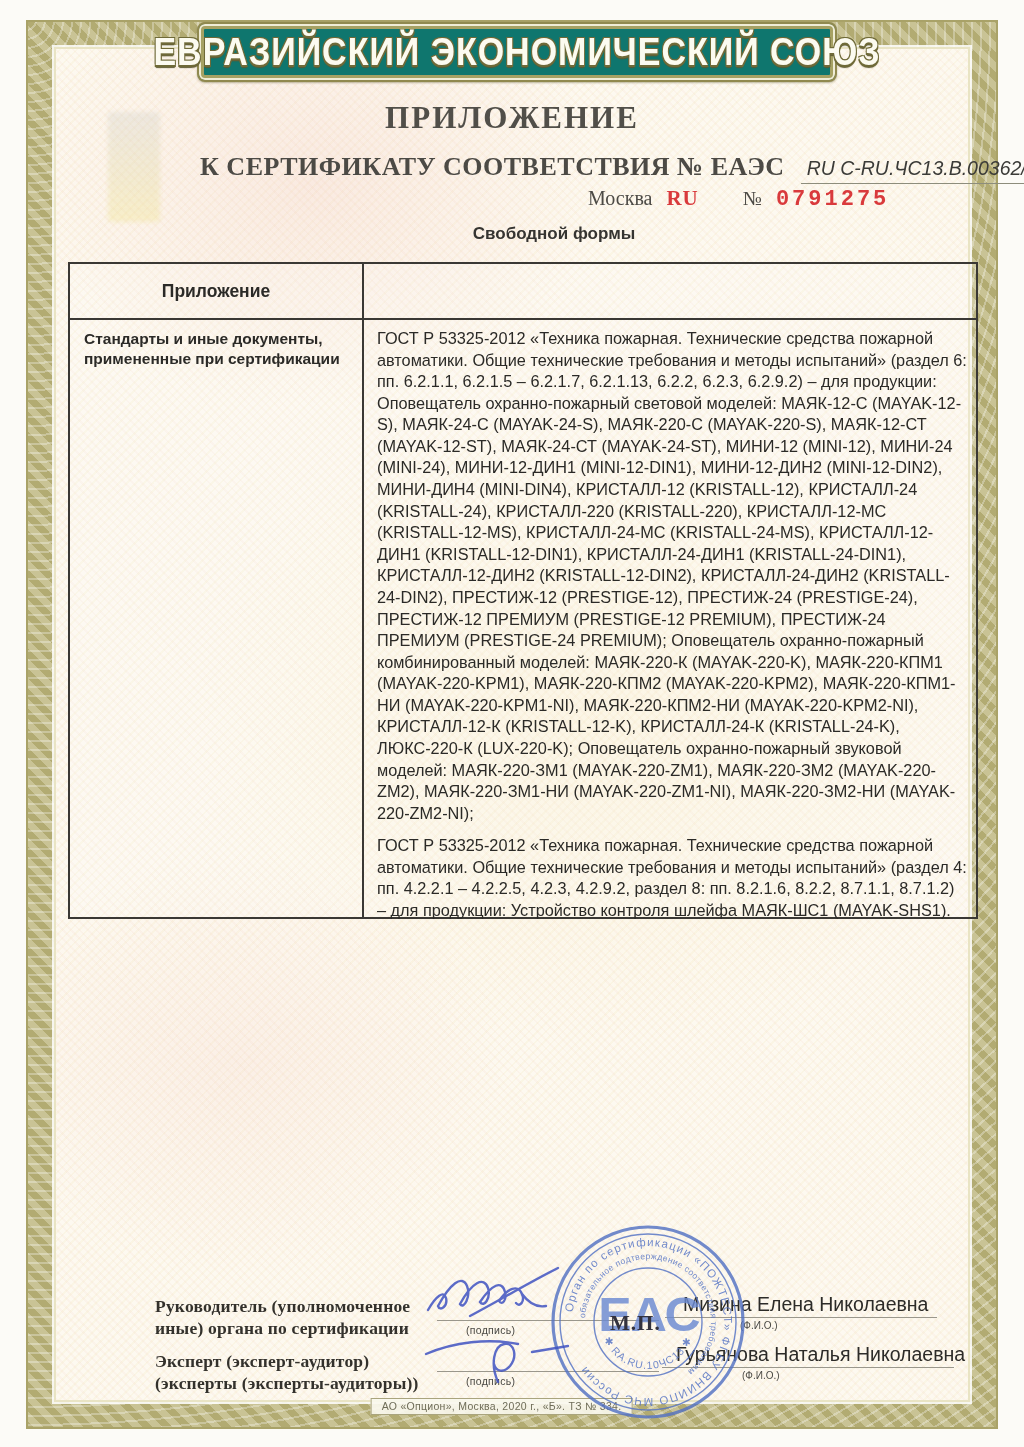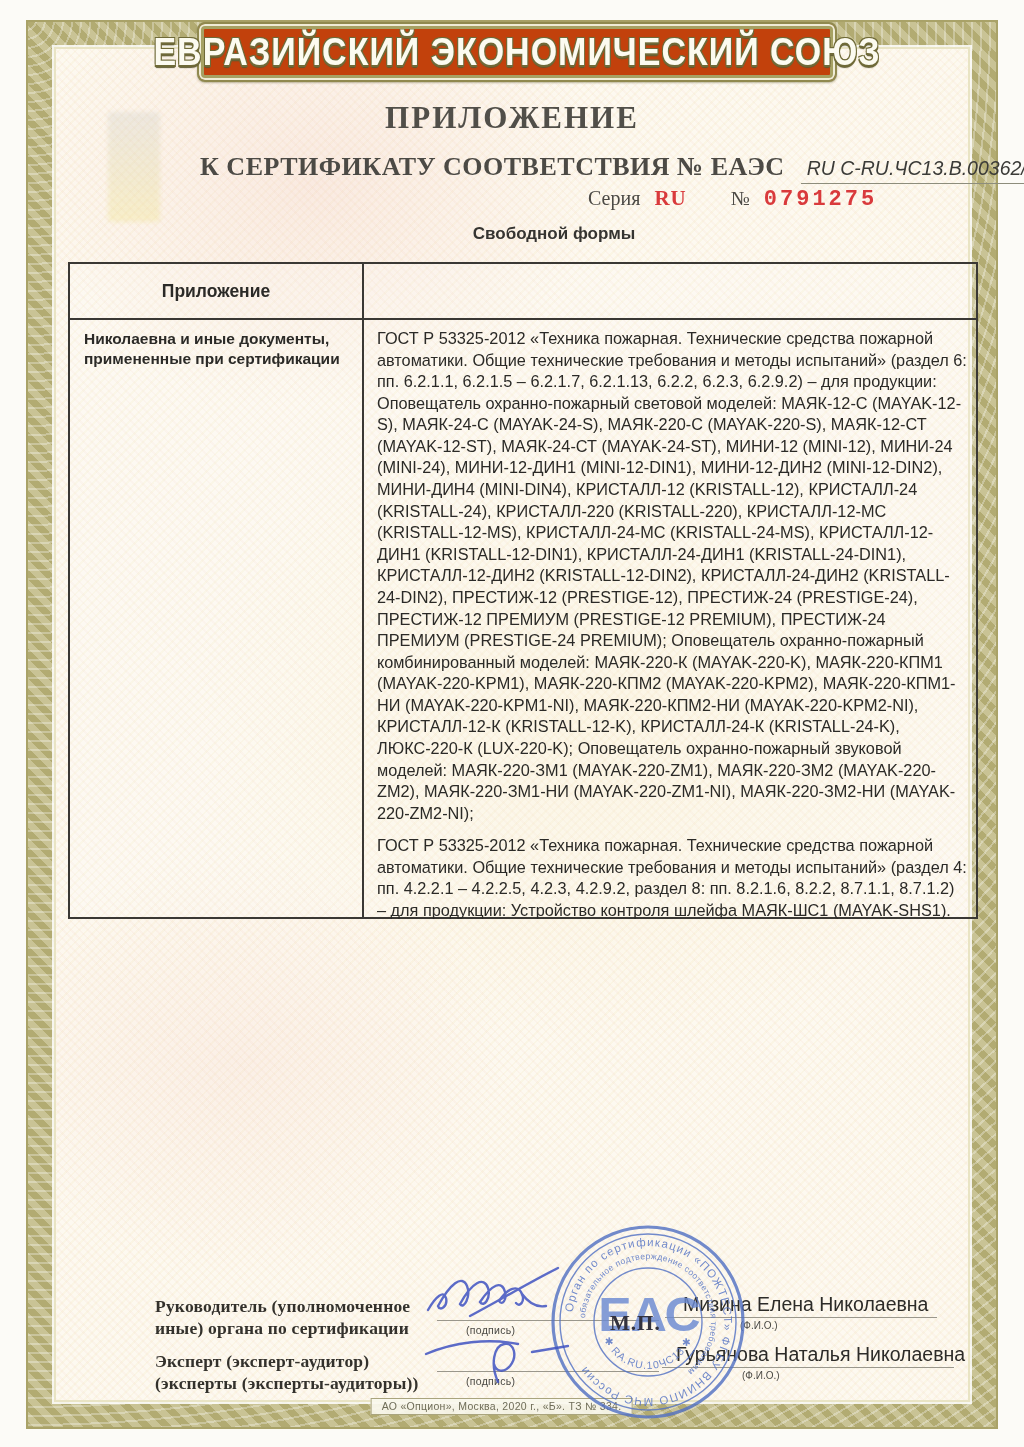--- a/index.html
+++ b/index.html
@@ -35,21 +35,21 @@
   }
   .artifact-blob{
     position:absolute;left:108px;top:112px;width:52px;height:110px;
     background:linear-gradient(180deg, rgba(205,205,200,.30), rgba(240,228,140,.35));
     filter:blur(2px);border-radius:4px;
   }
 
   
   .banner{
     position:absolute;left:197px;top:22px;width:636px;height:56px;
-    background:#c2410c;
+    background:#0f766e;
     border:2px solid #90894f;
     border-radius:8px;
     box-shadow: inset 0 0 0 2px #efecd6, inset 0 0 0 5px #a6a163, 0 1px 2px rgba(90,85,40,.4);
     display:flex;align-items:center;justify-content:center;
   }
   .banner-text{
     font-family:"Liberation Sans",sans-serif;
     font-weight:bold;font-size:34px;letter-spacing:1px;
     color:#fcfbf0;
     transform:scaleY(1.12);
@@ -181,33 +181,33 @@
   </div>
 
   <div class="doc-title">ПРИЛОЖЕНИЕ</div>
 
   <div class="subtitle-row">
     <span class="subtitle-label">К СЕРТИФИКАТУ СООТВЕТСТВИЯ № ЕАЭС</span>
     <span class="cert-number">RU C-RU.ЧС13.В.00362/21</span>
   </div>
 
   <div class="series-row">
-    <span>Серия</span>
+    <span>Москва</span>
     <span class="series-value" id="series-value" style="color: rgb(217, 58, 60);">RU</span>
     <span class="number-sign">№</span>
     <span class="form-number" id="form-number" style="color: rgb(217, 58, 60);">0791275</span>
   </div>
 
   <div class="form-type">Свободной формы</div>
 
   <div class="cert-table">
     <div class="col-divider"></div>
     <div class="header-sep"></div>
     <div class="th th-left">Приложение</div>
-    <div class="td-left">Николаевна и иные документы, примененные при сертификации</div>
+    <div class="td-left">Стандарты и иные документы, примененные при сертификации</div>
     <div class="td-right">
       <p>ГОСТ Р 53325-2012 «Техника пожарная. Технические средства пожарной автоматики. Общие технические требования и методы испытаний» (раздел 6: пп. 6.2.1.1, 6.2.1.5 – 6.2.1.7, 6.2.1.13, 6.2.2, 6.2.3, 6.2.9.2) – для продукции: Оповещатель охранно-пожарный световой моделей: МАЯК-12-С (MAYAK-12-S), МАЯК-24-С (MAYAK-24-S), МАЯК-220-С (MAYAK-220-S), МАЯК-12-СТ (MAYAK-12-ST), МАЯК-24-СТ (MAYAK-24-ST), МИНИ-12 (MINI-12), МИНИ-24 (MINI-24), МИНИ-12-ДИН1 (MINI-12-DIN1), МИНИ-12-ДИН2 (MINI-12-DIN2), МИНИ-ДИН4 (MINI-DIN4), КРИСТАЛЛ-12 (KRISTALL-12), КРИСТАЛЛ-24 (KRISTALL-24), КРИСТАЛЛ-220 (KRISTALL-220), КРИСТАЛЛ-12-МС (KRISTALL-12-MS), КРИСТАЛЛ-24-МС (KRISTALL-24-MS), КРИСТАЛЛ-12-ДИН1 (KRISTALL-12-DIN1), КРИСТАЛЛ-24-ДИН1 (KRISTALL-24-DIN1), КРИСТАЛЛ-12-ДИН2 (KRISTALL-12-DIN2), КРИСТАЛЛ-24-ДИН2 (KRISTALL-24-DIN2), ПРЕСТИЖ-12 (PRESTIGE-12), ПРЕСТИЖ-24 (PRESTIGE-24), ПРЕСТИЖ-12 ПРЕМИУМ (PRESTIGE-12 PREMIUM), ПРЕСТИЖ-24 ПРЕМИУМ (PRESTIGE-24 PREMIUM); Оповещатель охранно-пожарный комбинированный моделей: МАЯК-220-К (MAYAK-220-K), МАЯК-220-КПМ1 (MAYAK-220-KPM1), МАЯК-220-КПМ2 (MAYAK-220-KPM2), МАЯК-220-КПМ1-НИ (MAYAK-220-KPM1-NI), МАЯК-220-КПМ2-НИ (MAYAK-220-KPM2-NI), КРИСТАЛЛ-12-К (KRISTALL-12-K), КРИСТАЛЛ-24-К (KRISTALL-24-K), ЛЮКС-220-К (LUX-220-K); Оповещатель охранно-пожарный звуковой моделей: МАЯК-220-ЗМ1 (MAYAK-220-ZM1), МАЯК-220-ЗМ2 (MAYAK-220-ZM2), МАЯК-220-ЗМ1-НИ (MAYAK-220-ZM1-NI), МАЯК-220-ЗМ2-НИ (MAYAK-220-ZM2-NI);</p>
       <p>ГОСТ Р 53325-2012 «Техника пожарная. Технические средства пожарной автоматики. Общие технические требования и методы испытаний» (раздел 4: пп. 4.2.2.1 – 4.2.2.5, 4.2.3, 4.2.9.2, раздел 8: пп. 8.2.1.6, 8.2.2, 8.7.1.1, 8.7.1.2) – для продукции: Устройство контроля шлейфа МАЯК-ШС1 (MAYAK-SHS1).</p>
     </div>
   </div>
 
   <div class="sig-label sig-label-1">Руководитель (уполномоченное иные) органа по сертификации</div>
   <div class="sig-label sig-label-2">Эксперт (эксперт-аудитор) (эксперты (эксперты-аудиторы))</div>
 
   <div class="sig-line sig-line-1"></div>

